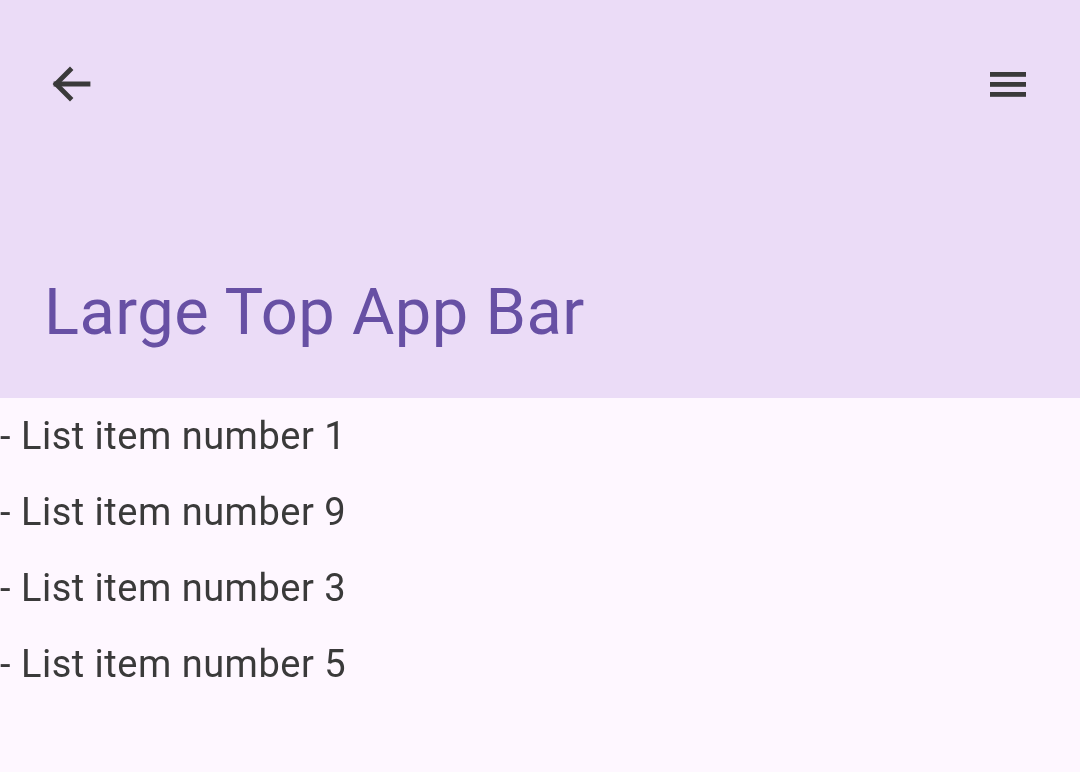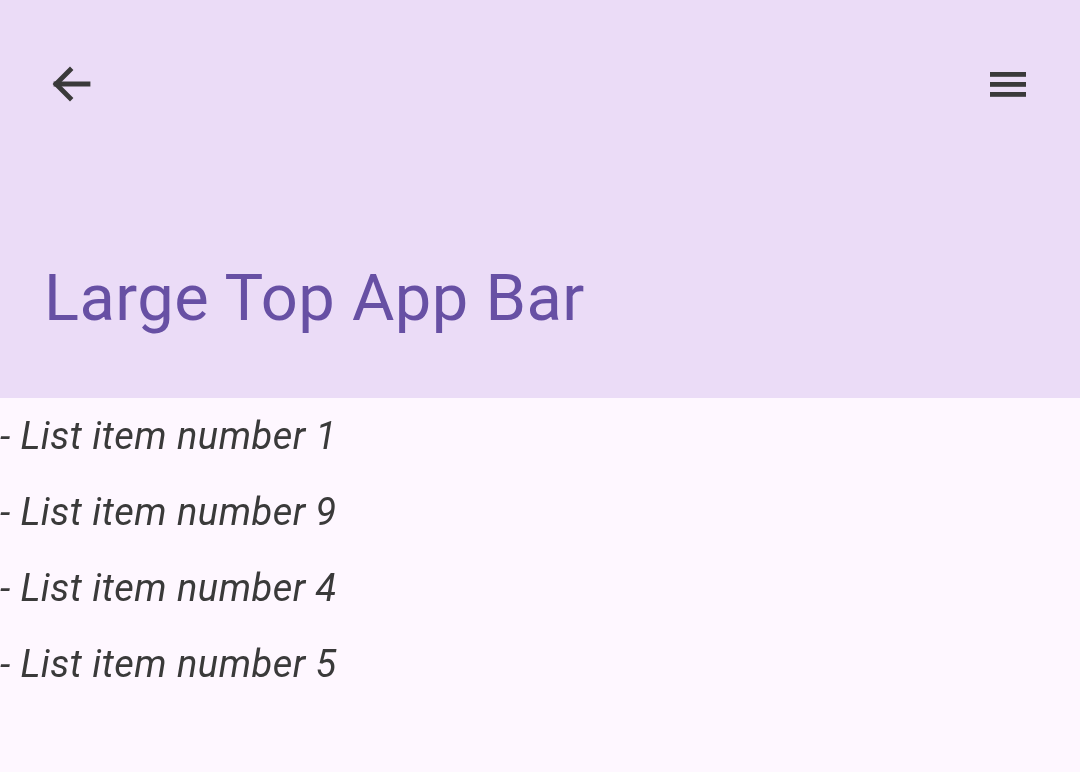--- a/index.html
+++ b/index.html
@@ -36,37 +36,36 @@
       cursor: pointer;
       border: none;
       background: transparent;
     }
     .icon-svg {
       width: 48px;
       height: 48px;
     }
     .app-bar-title {
       position: absolute;
-      bottom: 62px;
+      bottom: 48px;
       left: 44px;
       font-size: 65px;
       font-weight: 400;
       color: #6750a4;
       letter-spacing: 0.5px;
     }
     .list-container {
       padding: 0;
     }
     .list-item {
       font-size: 38px;
       color: #3a3a3a;
       padding: 16px 0;
       letter-spacing: 0.5px;
       font-weight: 400;
-      font-style: italic;
     }
   </style>
 </head>
 <body>
 
 <div class="app-bar">
   <div class="app-bar-top-row">
     <button class="icon-button">
       <svg class="icon-svg" viewBox="0 0 24 24" fill="none" stroke="#3a3a3a" stroke-width="2.4" stroke-linecap="square" stroke-linejoin="miter">
         <line x1="20" y1="12" x2="4" y2="12"></line>
@@ -80,15 +79,15 @@
         <rect x="3" y="16" width="18" height="2.4"></rect>
       </svg>
     </button>
   </div>
   <h1 class="app-bar-title">Large Top App Bar</h1>
 </div>
 
 <div class="list-container">
   <div class="list-item">- List item number 1</div>
   <div class="list-item">- List item number 9</div>
-  <div class="list-item">- List item number 4</div>
+  <div class="list-item">- List item number 3</div>
   <div class="list-item">- List item number 5</div>
 </div>
 
 </body></html>

